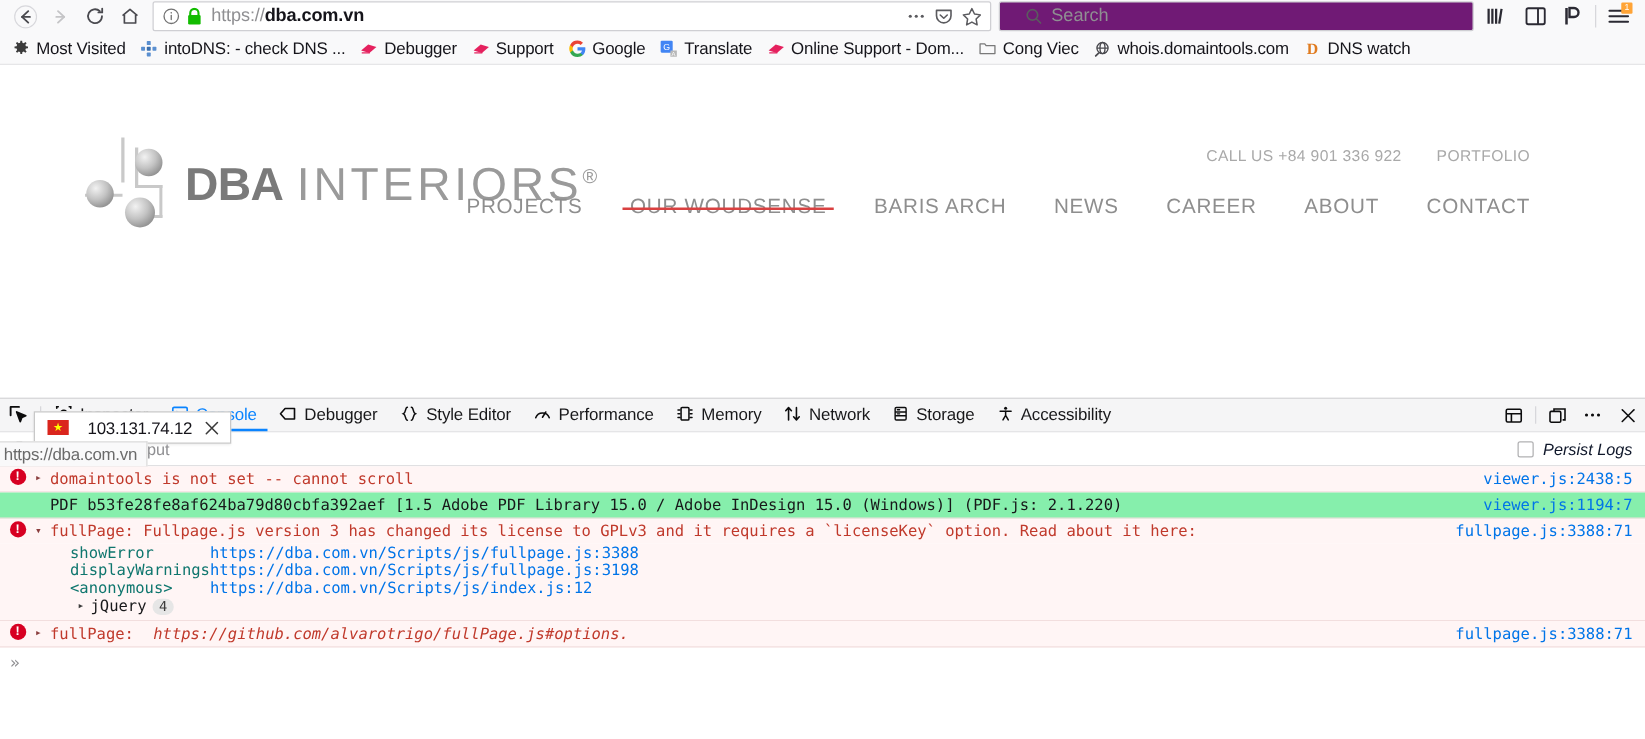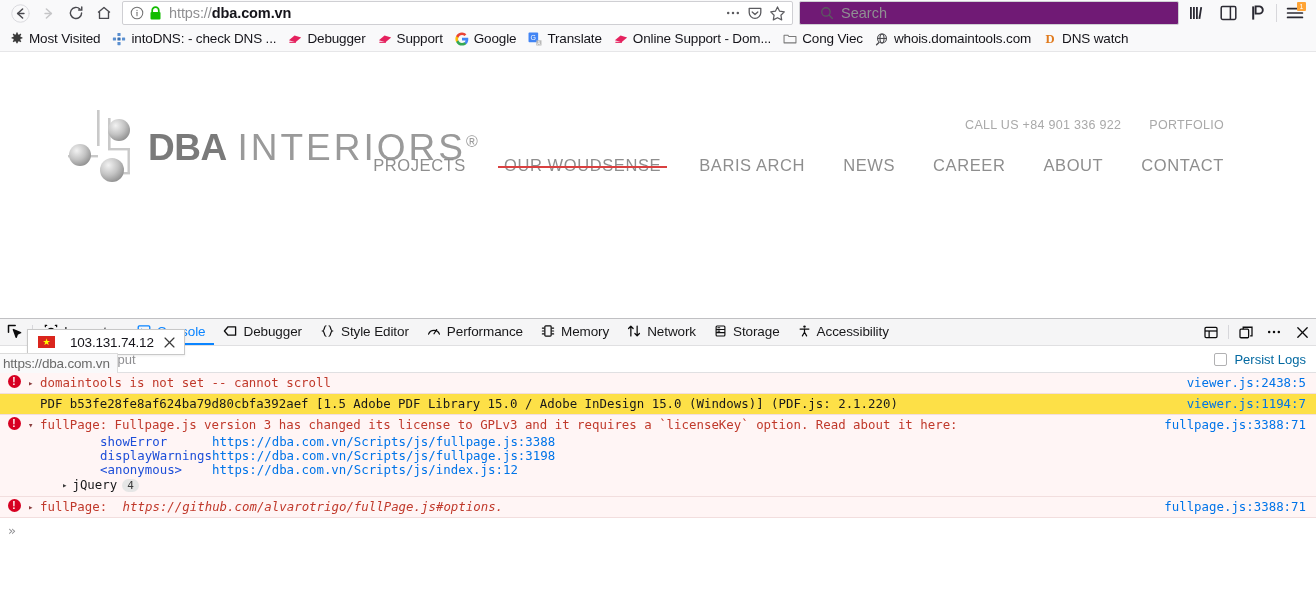--- a/index.html
+++ b/index.html
@@ -162,51 +162,51 @@
   #console-filterbar {
     height: 27px; background: #fff; border-bottom: 1px solid #e0e0e2;
     display: flex; align-items: center; flex: none; padding-right: 10px;
   }
   #trash-btn { width: 30px; display:flex; align-items:center; justify-content:center; color:#0c0c0d; flex:none; }
   #filter-sep { width:1px; height:16px; background:#d7d7db; margin:0 2px; flex:none; }
   #funnel-btn { width: 28px; display:flex; align-items:center; justify-content:center; color:#0c0c0d; flex:none; }
   #filter-input {
     flex: 1 1 auto; font-size: 13px; color: #8f8f92; padding-left: 4px;
   }
-  #persist-logs { display: flex; align-items: center; gap: 7px; font-size: 13px; color: #0369a1; flex:none; }
+  #persist-logs { display: flex; align-items: center; gap: 7px; font-size: 13px; color: #0f172a; flex:none;font-style:italic; }
   #persist-box { width: 13px; height: 13px; border: 1px solid #b1b1b3; border-radius: 2px; background:#fff; }
 
   #console-output { flex: 1 1 auto; overflow: hidden; font-family: "DejaVu Sans Mono", monospace; }
 
   .log-row {
     display: flex; align-items: flex-start;
     font-size: 12.4px; line-height: 20px; min-height: 20px;
     border-bottom: 1px solid #f2dede; position: relative;
   }
   .log-row.err { background: #fff5f5; }
-  .log-row.plain { background: #fde047; border-bottom-color: #f2dede; }
+  .log-row.plain { background: #86efac; border-bottom-color: #f2dede; }
   .log-gutter { width: 28px; flex: none; display: flex; align-items: center; justify-content: center; padding-top: 2px;}
   .err-badge {
     width: 13px; height: 13px; border-radius: 50%; background: #d70022;
     color: #fff; font-family: "Liberation Sans", sans-serif;
     font-size: 10px; font-weight: bold; line-height: 13px; text-align: center;
   }
   .twisty { width: 12px; flex: none; color: #8a3d3d; font-size: 9px; line-height: 20px; text-align: left; }
   .twisty.open { color: #8a3d3d; }
   .log-msg { flex: 1 1 auto; color: #c0392b; white-space: pre; overflow: hidden; padding-right: 8px; }
   .log-row.plain .log-msg { color: #18181a; }
   .log-msg.italic { font-style: italic; }
   .log-src {
     flex: none; color: #0074e8; padding-right: 10px;
     font-size: 12.4px; text-align: right;
   }
 
   .stack-block { background: #fff5f5; border-bottom: 1px solid #f2dede; padding: 0 0 3px 0; }
   .stack-row { display: flex; font-size: 12.4px; line-height: 14px; padding-left: 56px; }
-  .stack-fn { width: 112px; flex: none; color: #1d4ed8; white-space: pre; margin-left: 44px; }
+  .stack-fn { width: 112px; flex: none; color: #0f766e; white-space: pre; }
   .stack-url { color: #0074e8; white-space: pre; }
   .jquery-row { display: flex; align-items: center; gap: 5px; padding-left: 62px; font-size: 12.4px; line-height: 16px; }
   .jquery-row .jq-twisty { color: #3b3b3b; font-size: 9px; }
   .jq-label { color: #18181a; }
   .jq-count {
     background: #e6e6e6; border-radius: 8px; padding: 0 5px;
     font-size: 11px; color: #3b3b3b; line-height: 13px;
   }
 
   #console-prompt {

